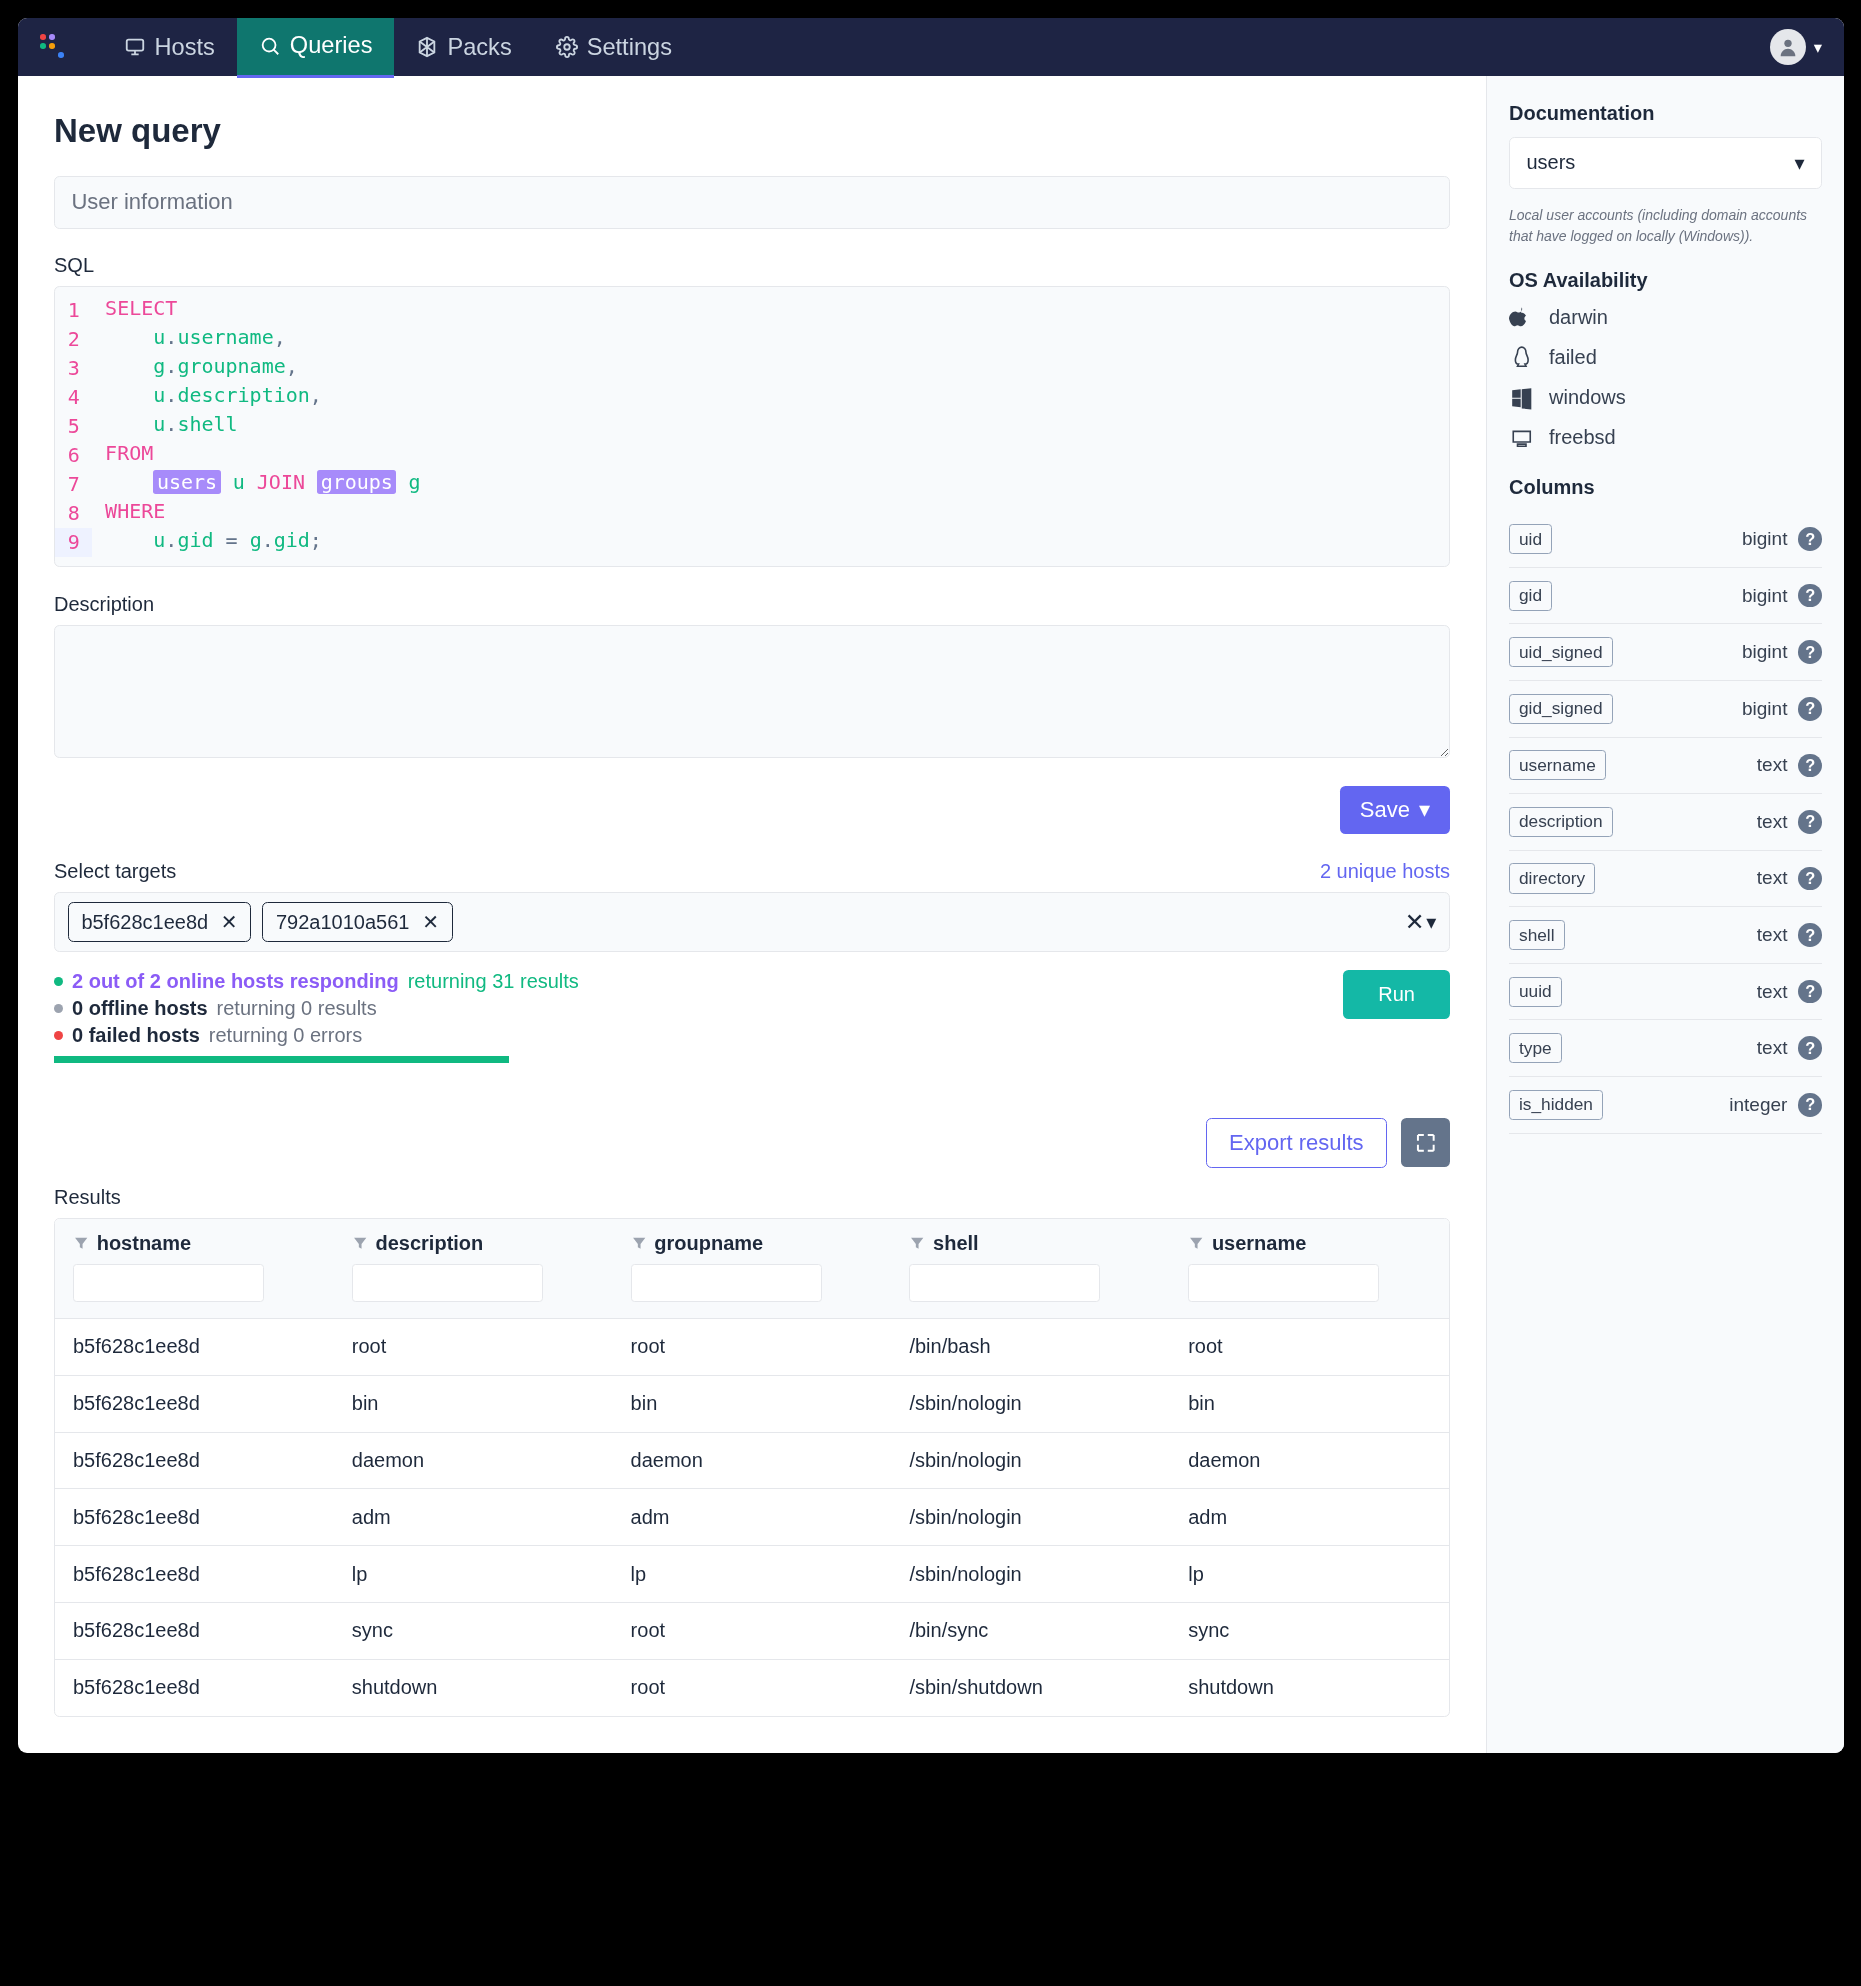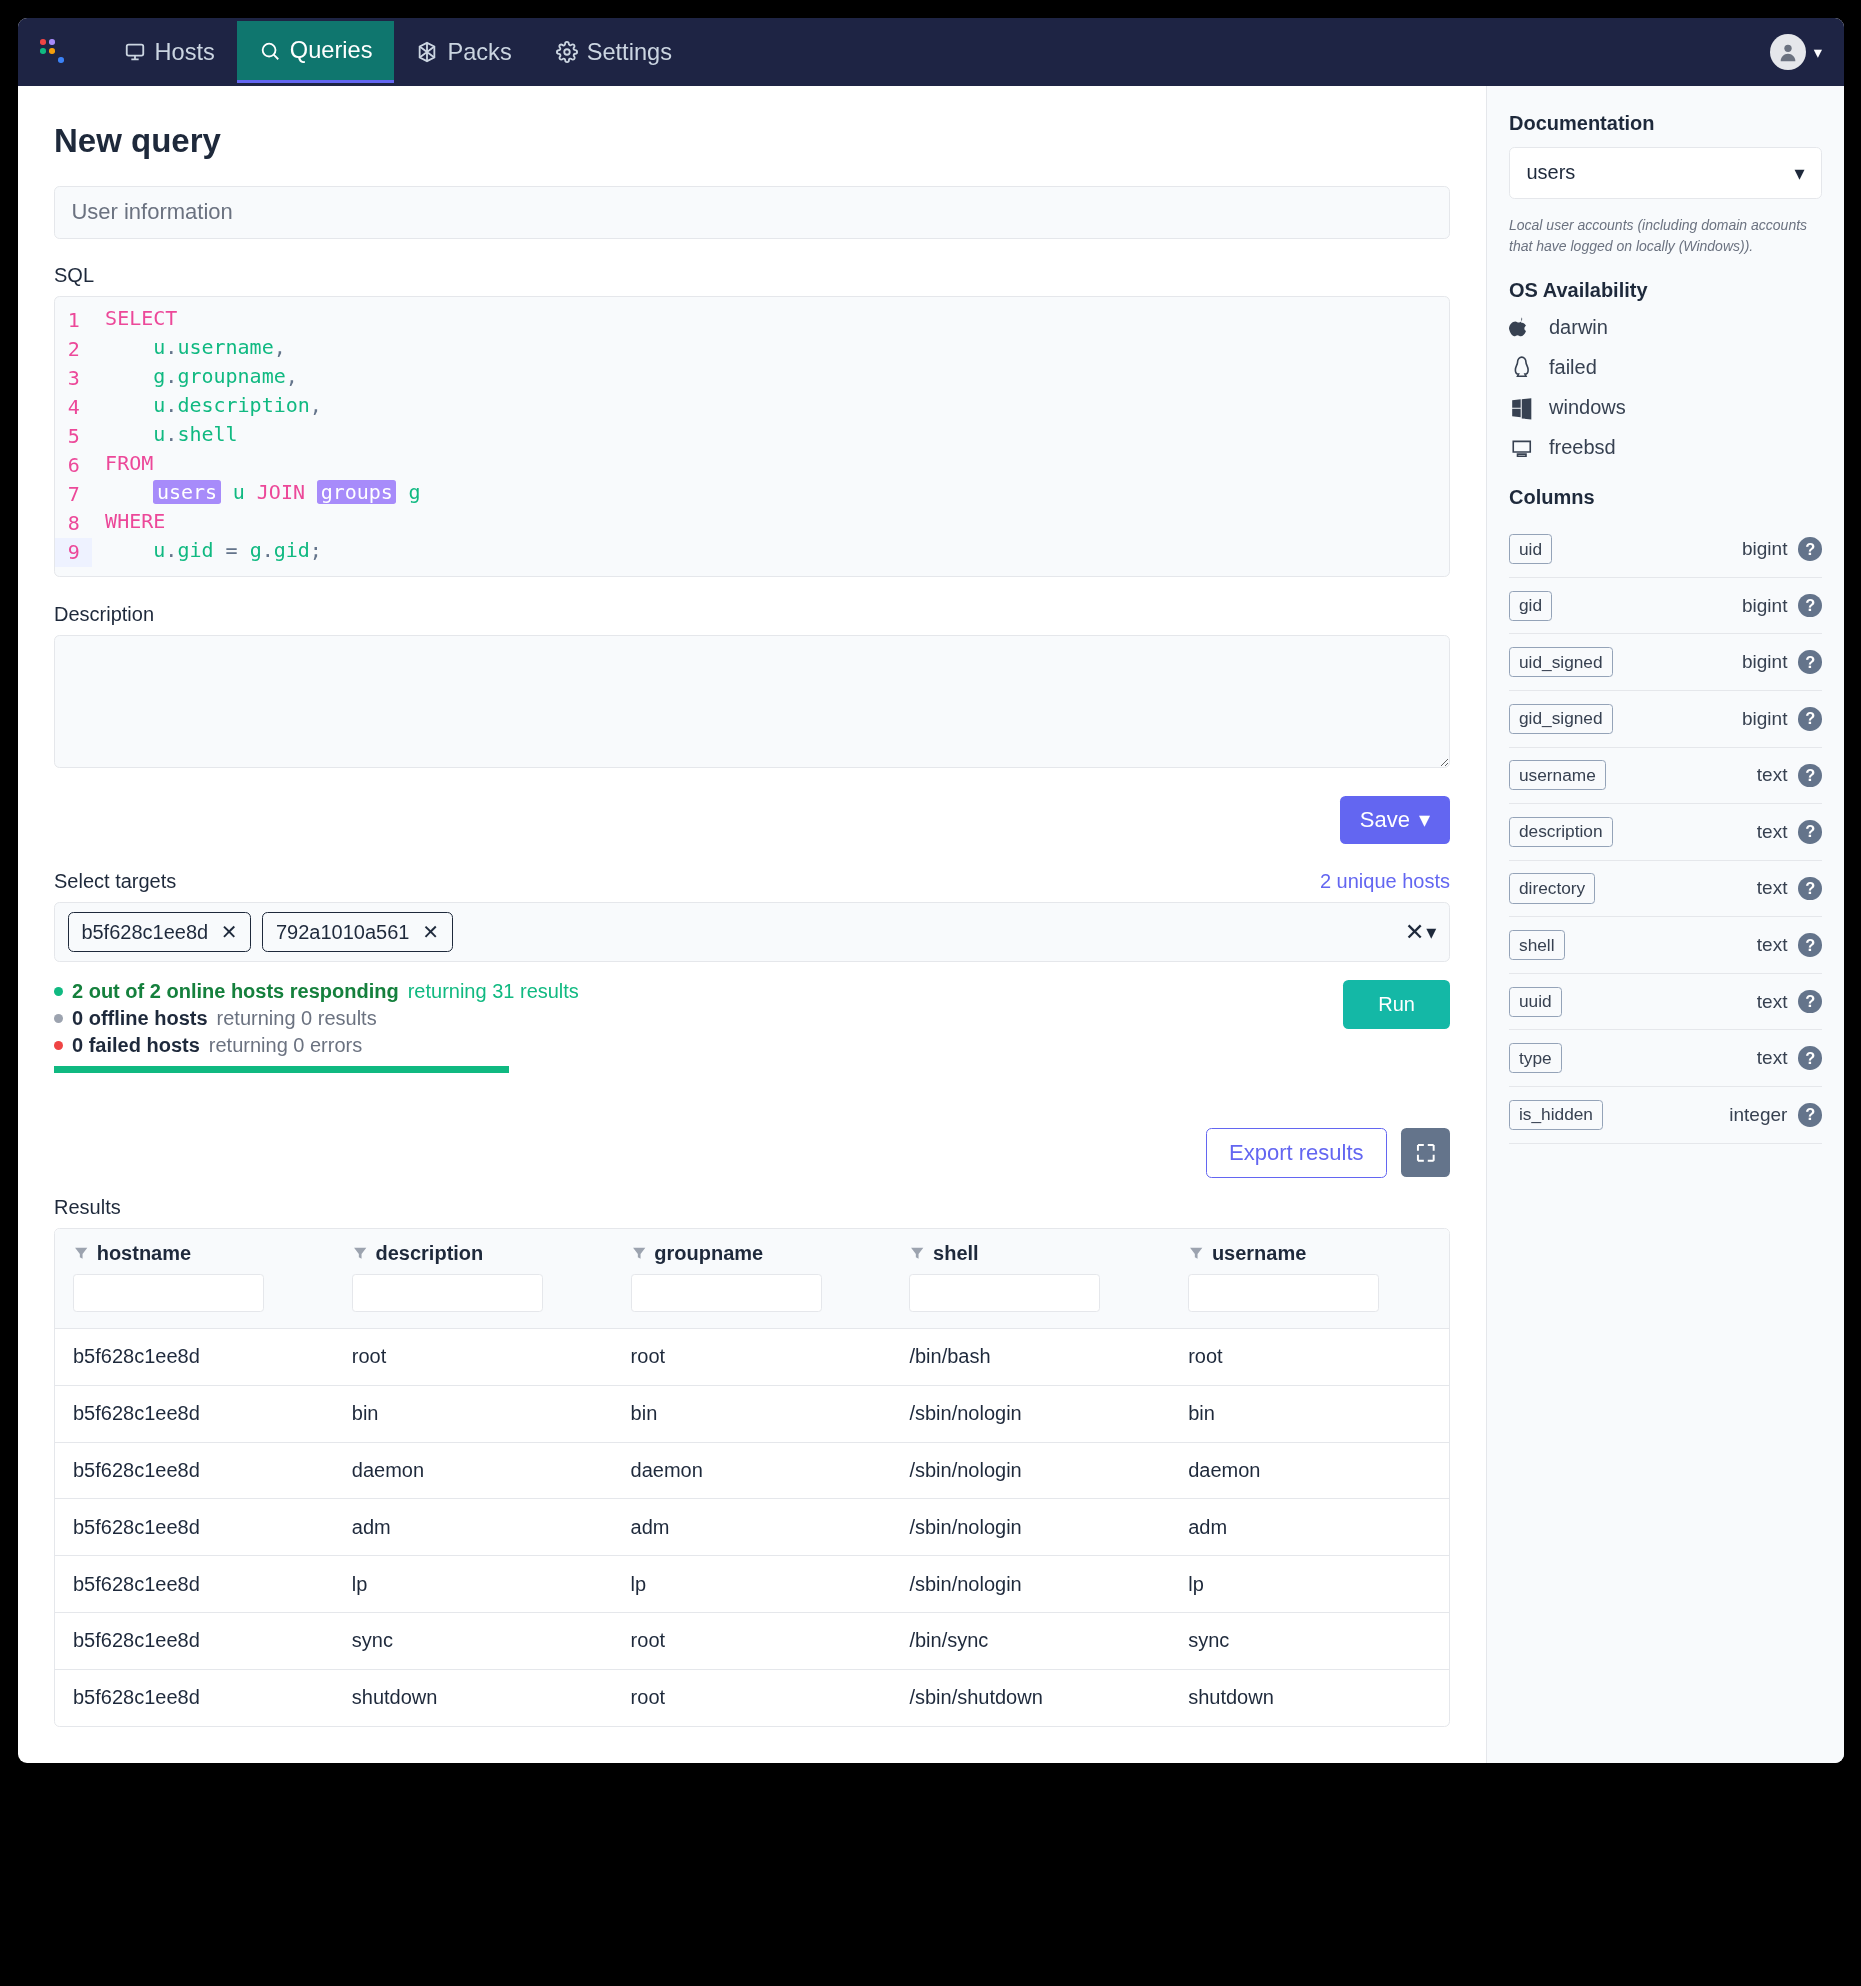--- a/index.html
+++ b/index.html
@@ -1,18 +1,18 @@
 <!DOCTYPE html>
 <html style="font-size:14.5px"><head>
 <meta charset="utf-8">
 <style>
 * { margin: 0; padding: 0; box-sizing: border-box; }
 body { font-family: -apple-system, BlinkMacSystemFont, "Segoe UI", Helvetica, Arial, sans-serif; background: #000; padding: 18px; }
 .frame { background: #fff; border-radius: 9px; overflow: hidden; width: 1826px; margin: 0 auto; }
-.topbar { background: #1e2444; height: 68px; display: flex; align-items: center; padding: 0 22px; }
+.topbar { background: #1e2444; height: 58px; display: flex; align-items: center; padding: 0 22px; }
 .logo { width: 25.5px; height: 25.5px; margin-right: 36px; display: grid; grid-template-columns: repeat(3,1fr); grid-template-rows: repeat(3,1fr); gap: 1.8px; }
 .logo span { width: 5.5px; height: 5.5px; border-radius: 50%; }
 .nav-item { display: flex; align-items: center; gap: 9px; padding: 0 22px; height: 62px; color: #cbd5e1; font-size: 23.6px; cursor: pointer; }
 .nav-item.active { background: #0f766e; border-bottom: 3.6px solid #6366f1; color: #fff; }
 .nav-item svg { width: 22px; height: 22px; }
 .topbar-spacer { flex: 1; }
 .avatar-wrap { display: flex; align-items: center; gap: 7.3px; }
 .avatar { width: 36px; height: 36px; border-radius: 50%; background: #e5e7eb; display: flex; align-items: center; justify-content: center; }
 .avatar svg { width: 22px; height: 22px; fill: #6b7280; }
 .chevron { color: #fff; font-size: 16.4px; }
@@ -42,21 +42,21 @@
 .chip { border: 1.4px solid #1e293b; border-radius: 5.5px; padding: 7.3px 12.7px; font-size: 20px; color: #1e293b; display: flex; align-items: center; gap: 12.7px; }
 .chip-x { cursor: pointer; font-size: 20px; }
 .targets-clear { margin-left: auto; display: flex; align-items: center; gap: 1.8px; color: #1e293b; font-size: 23.6px; }
 .status-row { display: flex; justify-content: space-between; align-items: flex-start; margin-top: 18px; }
 .status-lines { font-size: 20px; }
 .status-line { display: flex; align-items: center; gap: 9px; margin-bottom: 3.6px; }
 .dot { width: 9px; height: 9px; border-radius: 50%; }
 .green { background: #10b981; }
 .grey { background: #9ca3af; }
 .red { background: #ef4444; }
-.bold-green { color: #15803d; font-weight: 600; }
+.bold-green { color: #8b5cf6; font-weight: 600; }
 .muted-green { color: #10b981; font-weight: 400; }
 .muted-text { color: #6b7280; }
 .btn-run { background: #14b8a6; color: #fff; border: none; border-radius: 5.5px; padding: 12.7px 35px; font-size: 20px; font-weight: 500; cursor: pointer; }
 .progress { height: 7.3px; background: #10b981; width: 455px; margin-top: 9px; }
 .results-header { display: flex; justify-content: flex-end; align-items: center; gap: 14.5px; margin-top: 55px; margin-bottom: 18px; }
 .btn-export { border: 1.8px solid #6366f1; color: #6366f1; background: #fff; border-radius: 5.5px; padding: 11px 22px; font-size: 22px; font-weight: 500; cursor: pointer; }
 .btn-square { background: #64748b; border: none; border-radius: 5.5px; width: 49px; height: 49px; display: flex; align-items: center; justify-content: center; cursor: pointer; }
 .btn-square svg { width: 23.6px; height: 23.6px; stroke: #fff; fill: none; stroke-width: 2; }
 .results-label { font-size: 20px; color: #1e293b; margin-bottom: 9px; font-weight: 500; }
 .table { border: 0.9px solid #e5e7eb; border-radius: 5.5px; overflow: hidden; }

